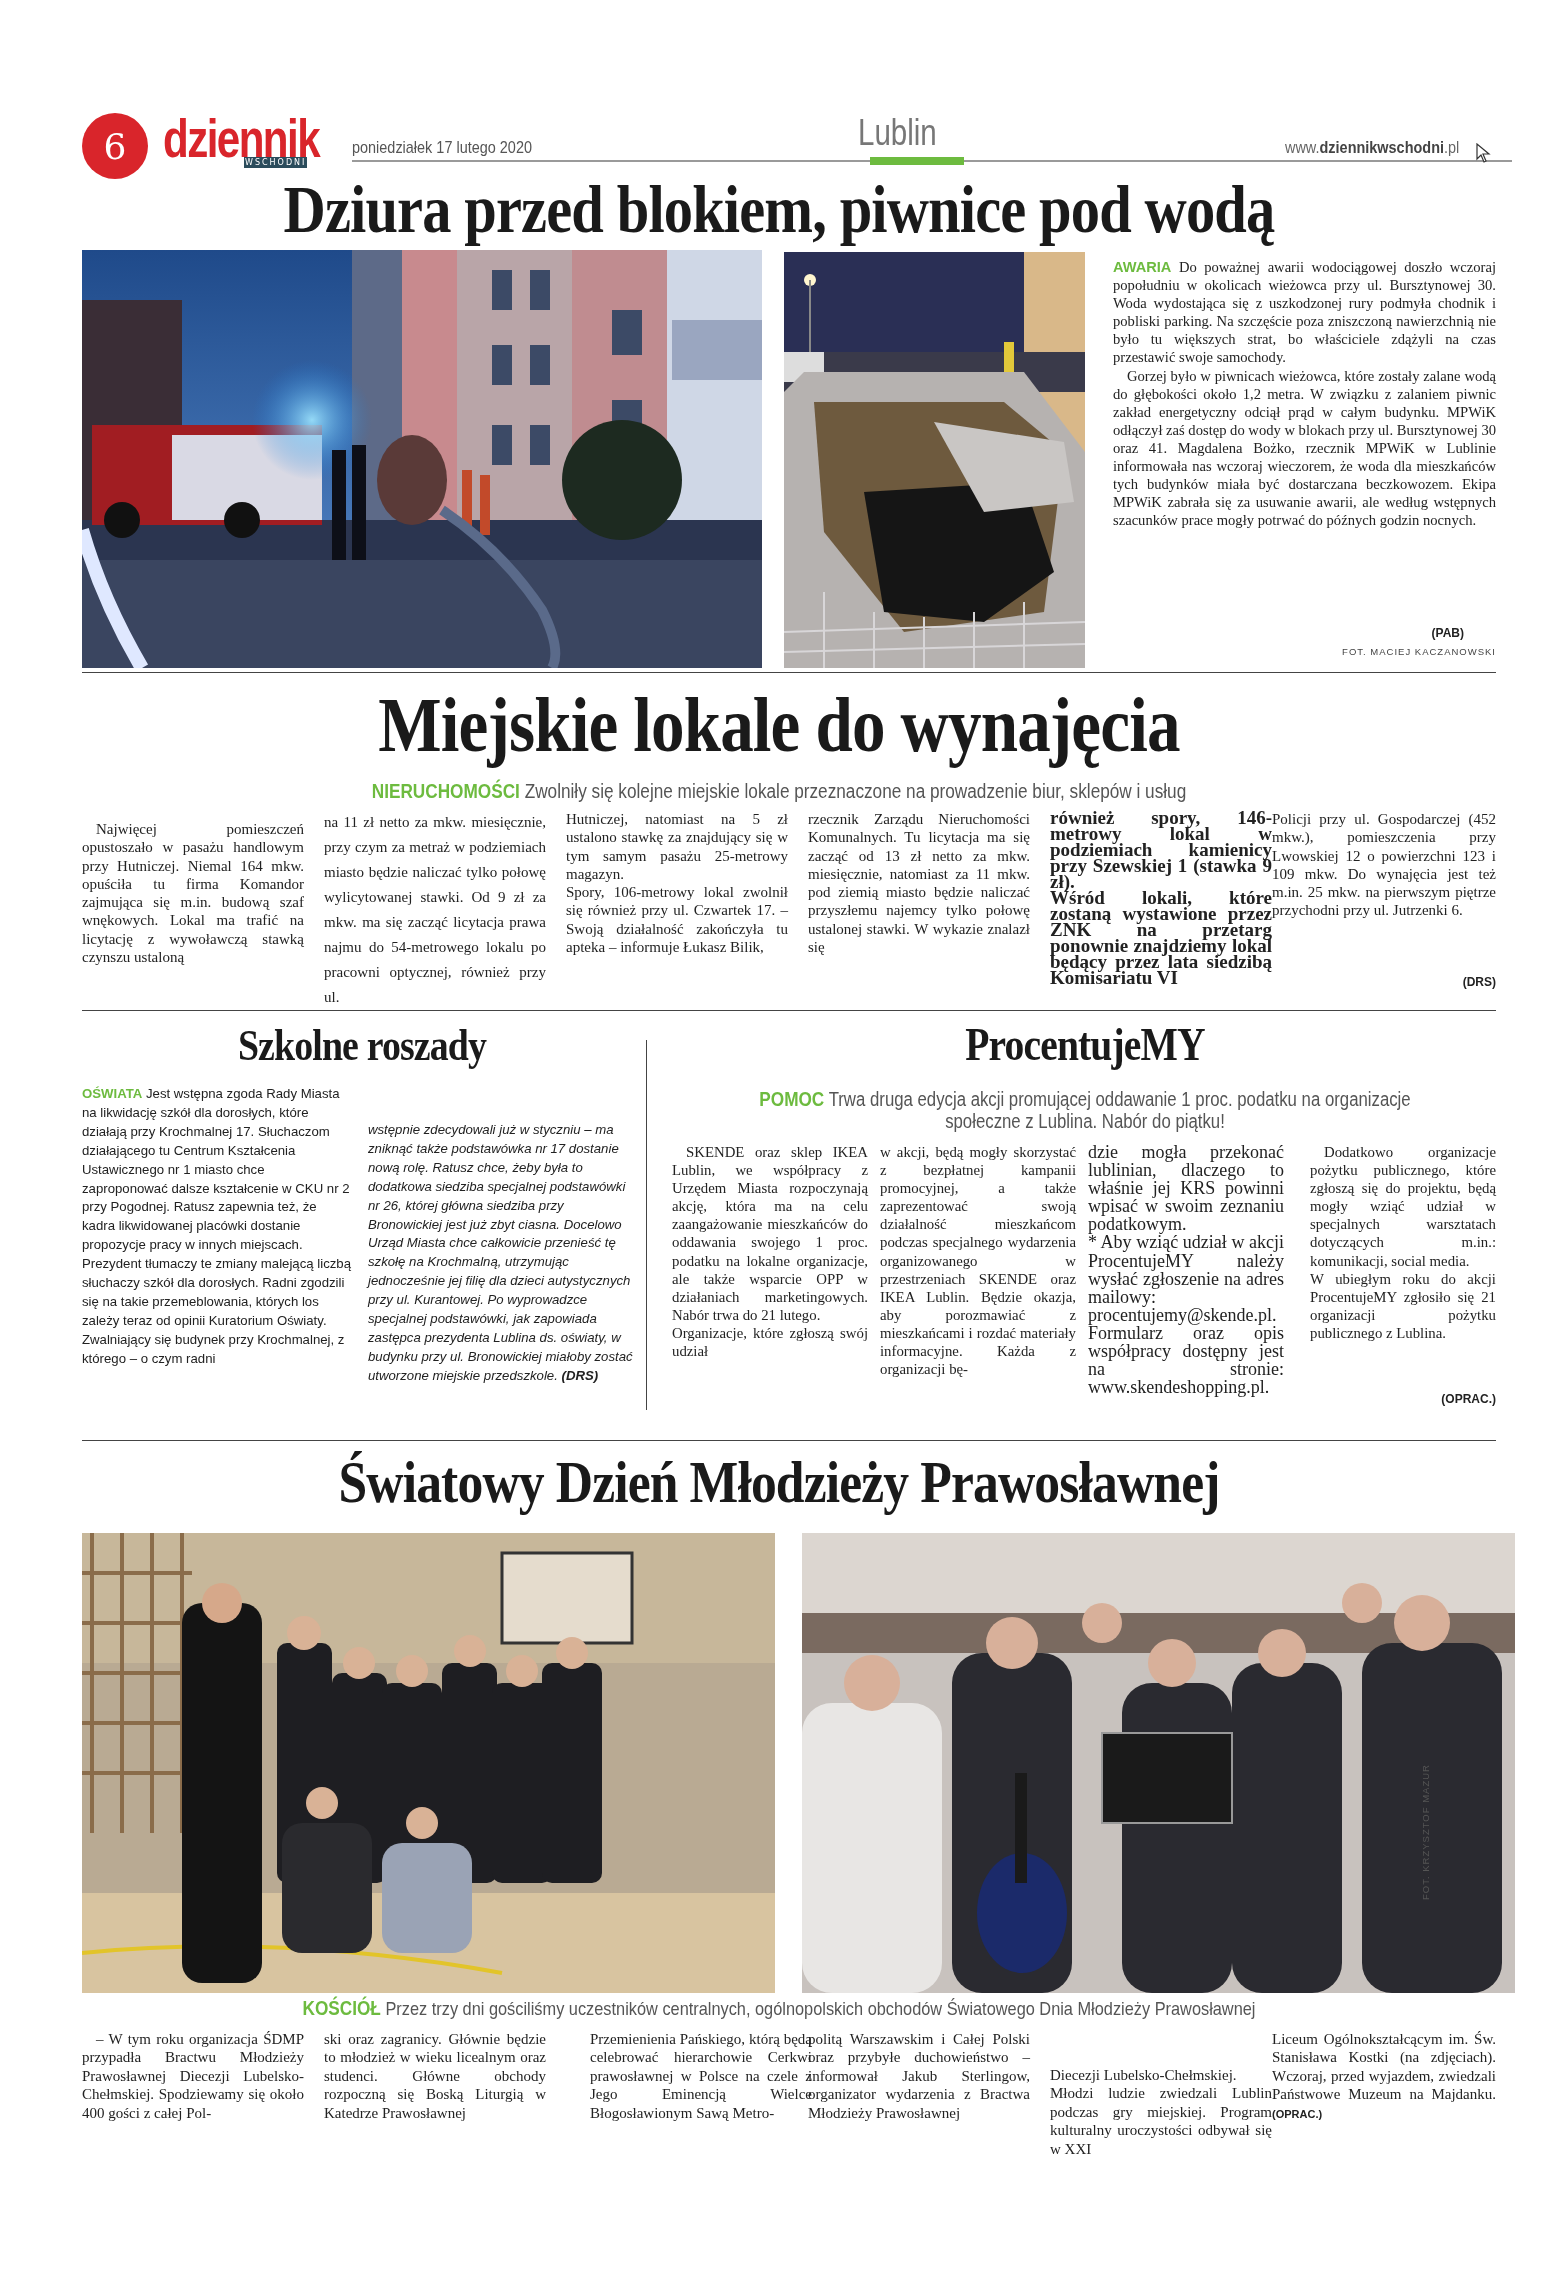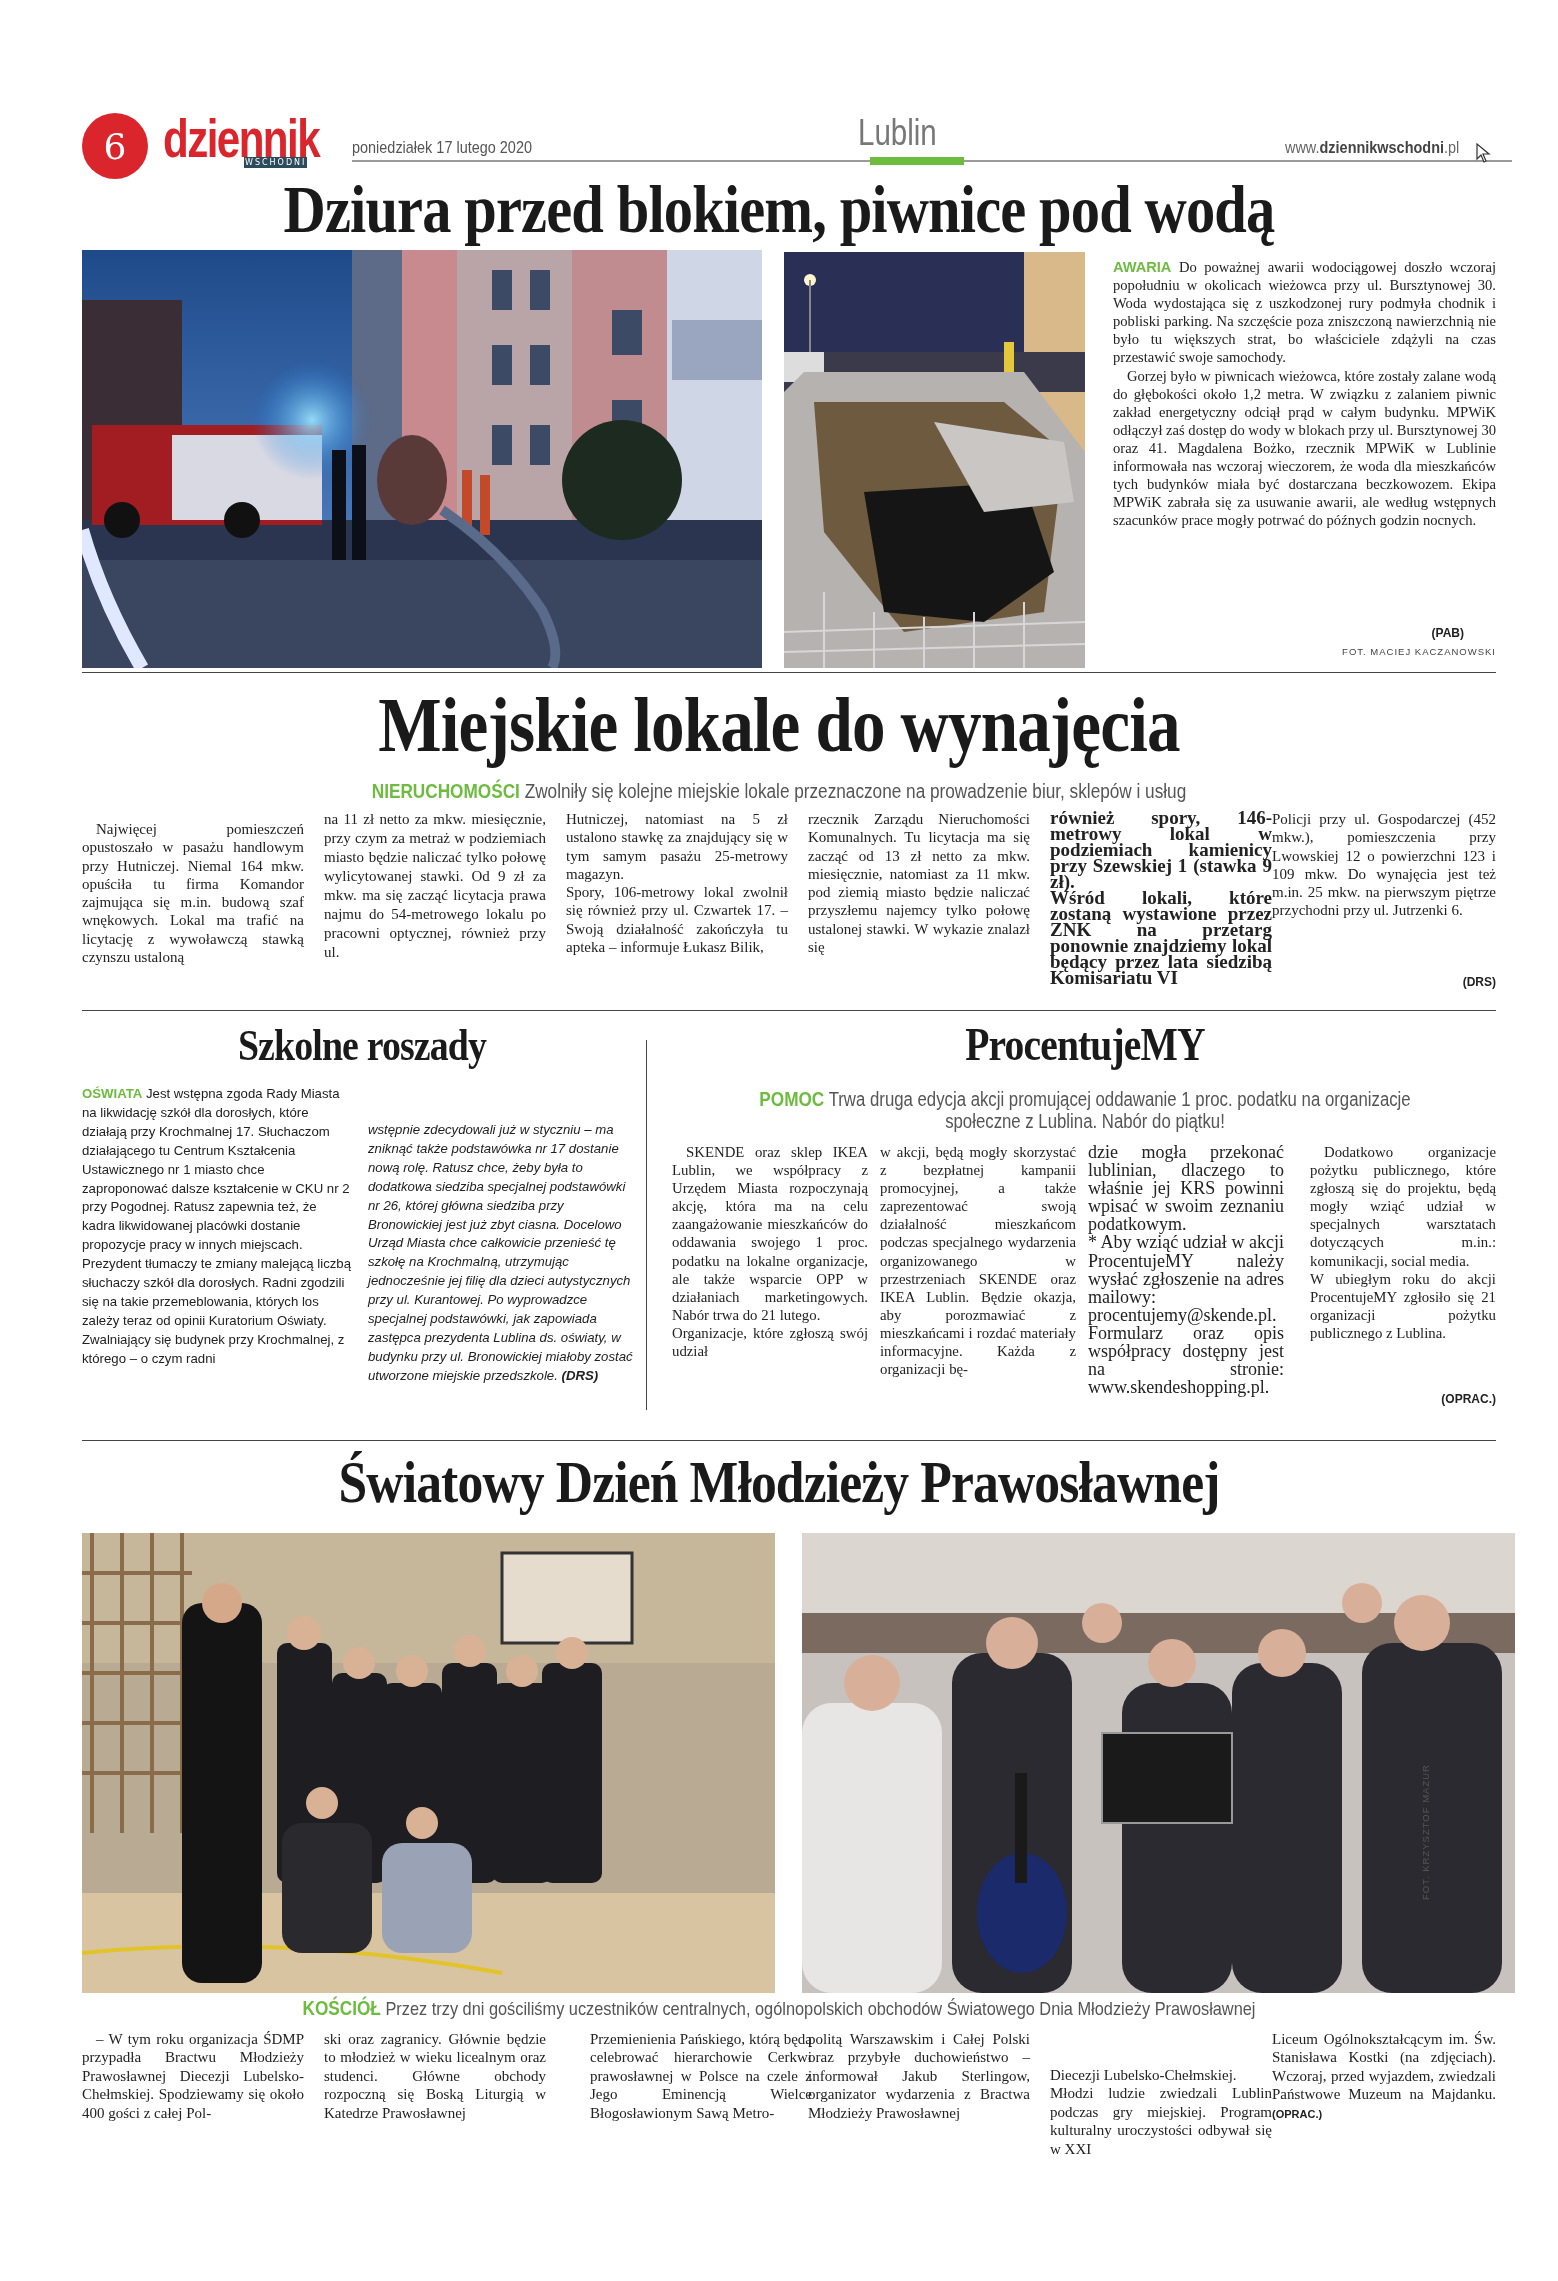--- a/index.html
+++ b/index.html
@@ -149,21 +149,21 @@
 <div class="abs rule" style="left:82px;top:672px;width:1414px;height:1px;background:#444;"></div>
 
 <div class="abs h1 h-miejskie">Miejskie lokale do wynajęcia</div>
 <div class="abs lead" style="left:0;top:780px;width:1558px;">
   <span class="tag">NIERUCHOMOŚCI</span> <span>Zwolniły się kolejne miejskie lokale przeznaczone na prowadzenie biur, sklepów i usług</span>
 </div>
 
 <div class="col txt" style="left:82px;top:820px;width:222px;font-size:15px;line-height:18.3px;">
     <p>Najwięcej pomieszczeń opustoszało w pasażu handlowym przy Hutniczej. Niemal 164 mkw. opuściła tu firma Komandor zajmująca się m.in. budową szaf wnękowych. Lokal ma trafić na licytację z wywoławczą stawką czynszu ustaloną</p>
   </div>
-<div class="col txt" style="left:324px;top:810px;width:222px;font-size:15px;line-height:19px;">
+<div class="col txt" style="left:324px;top:810px;width:222px;font-size:15px;line-height:25px;">
     <p class="noind">na 11 zł netto za mkw. miesięcznie, przy czym za metraż w podziemiach miasto będzie naliczać tylko połowę wylicytowanej stawki. Od 9 zł za mkw. ma się zacząć licytacja prawa najmu do 54-metrowego lokalu po pracowni optycznej, również przy ul.</p>
   </div>
 <div class="col txt" style="left:566px;top:810px;width:222px;font-size:15px;line-height:18.3px;white-space:pre-line;"><p class="noind">Hutniczej, natomiast na 5 zł ustalono stawkę za znajdujący się w tym samym pasażu 25-metrowy magazyn.
 Spory, 106-metrowy lokal zwolnił się również przy ul. Czwartek 17. – Swoją działalność zakończyła tu apteka – informuje Łukasz Bilik,</p></div>
 <div class="col txt" style="left:808px;top:810px;width:222px;font-size:15px;line-height:18.3px;">
     <p class="noind">rzecznik Zarządu Nieruchomości Komunalnych. Tu licytacja ma się zacząć od 13 zł netto za mkw. miesięcznie, natomiast za 11 mkw. pod ziemią miasto będzie naliczać przyszłemu najemcy tylko połowę ustalonej stawki. W wykazie znalazł się</p>
   </div>
 <div class="col txt" style="left:1050px;top:810px;width:222px;font-size:19px;line-height:16px;white-space:pre-line;font-weight:bold;"><p class="noind">również spory, 146-metrowy lokal w podziemiach kamienicy przy Szewskiej 1 (stawka 9 zł).
 Wśród lokali, które zostaną wystawione przez ZNK na przetarg ponownie znajdziemy lokal będący przez lata siedzibą Komisariatu VI</p></div>
 <div class="col txt" style="left:1272px;top:810px;width:224px;font-size:15px;line-height:18.3px;">

